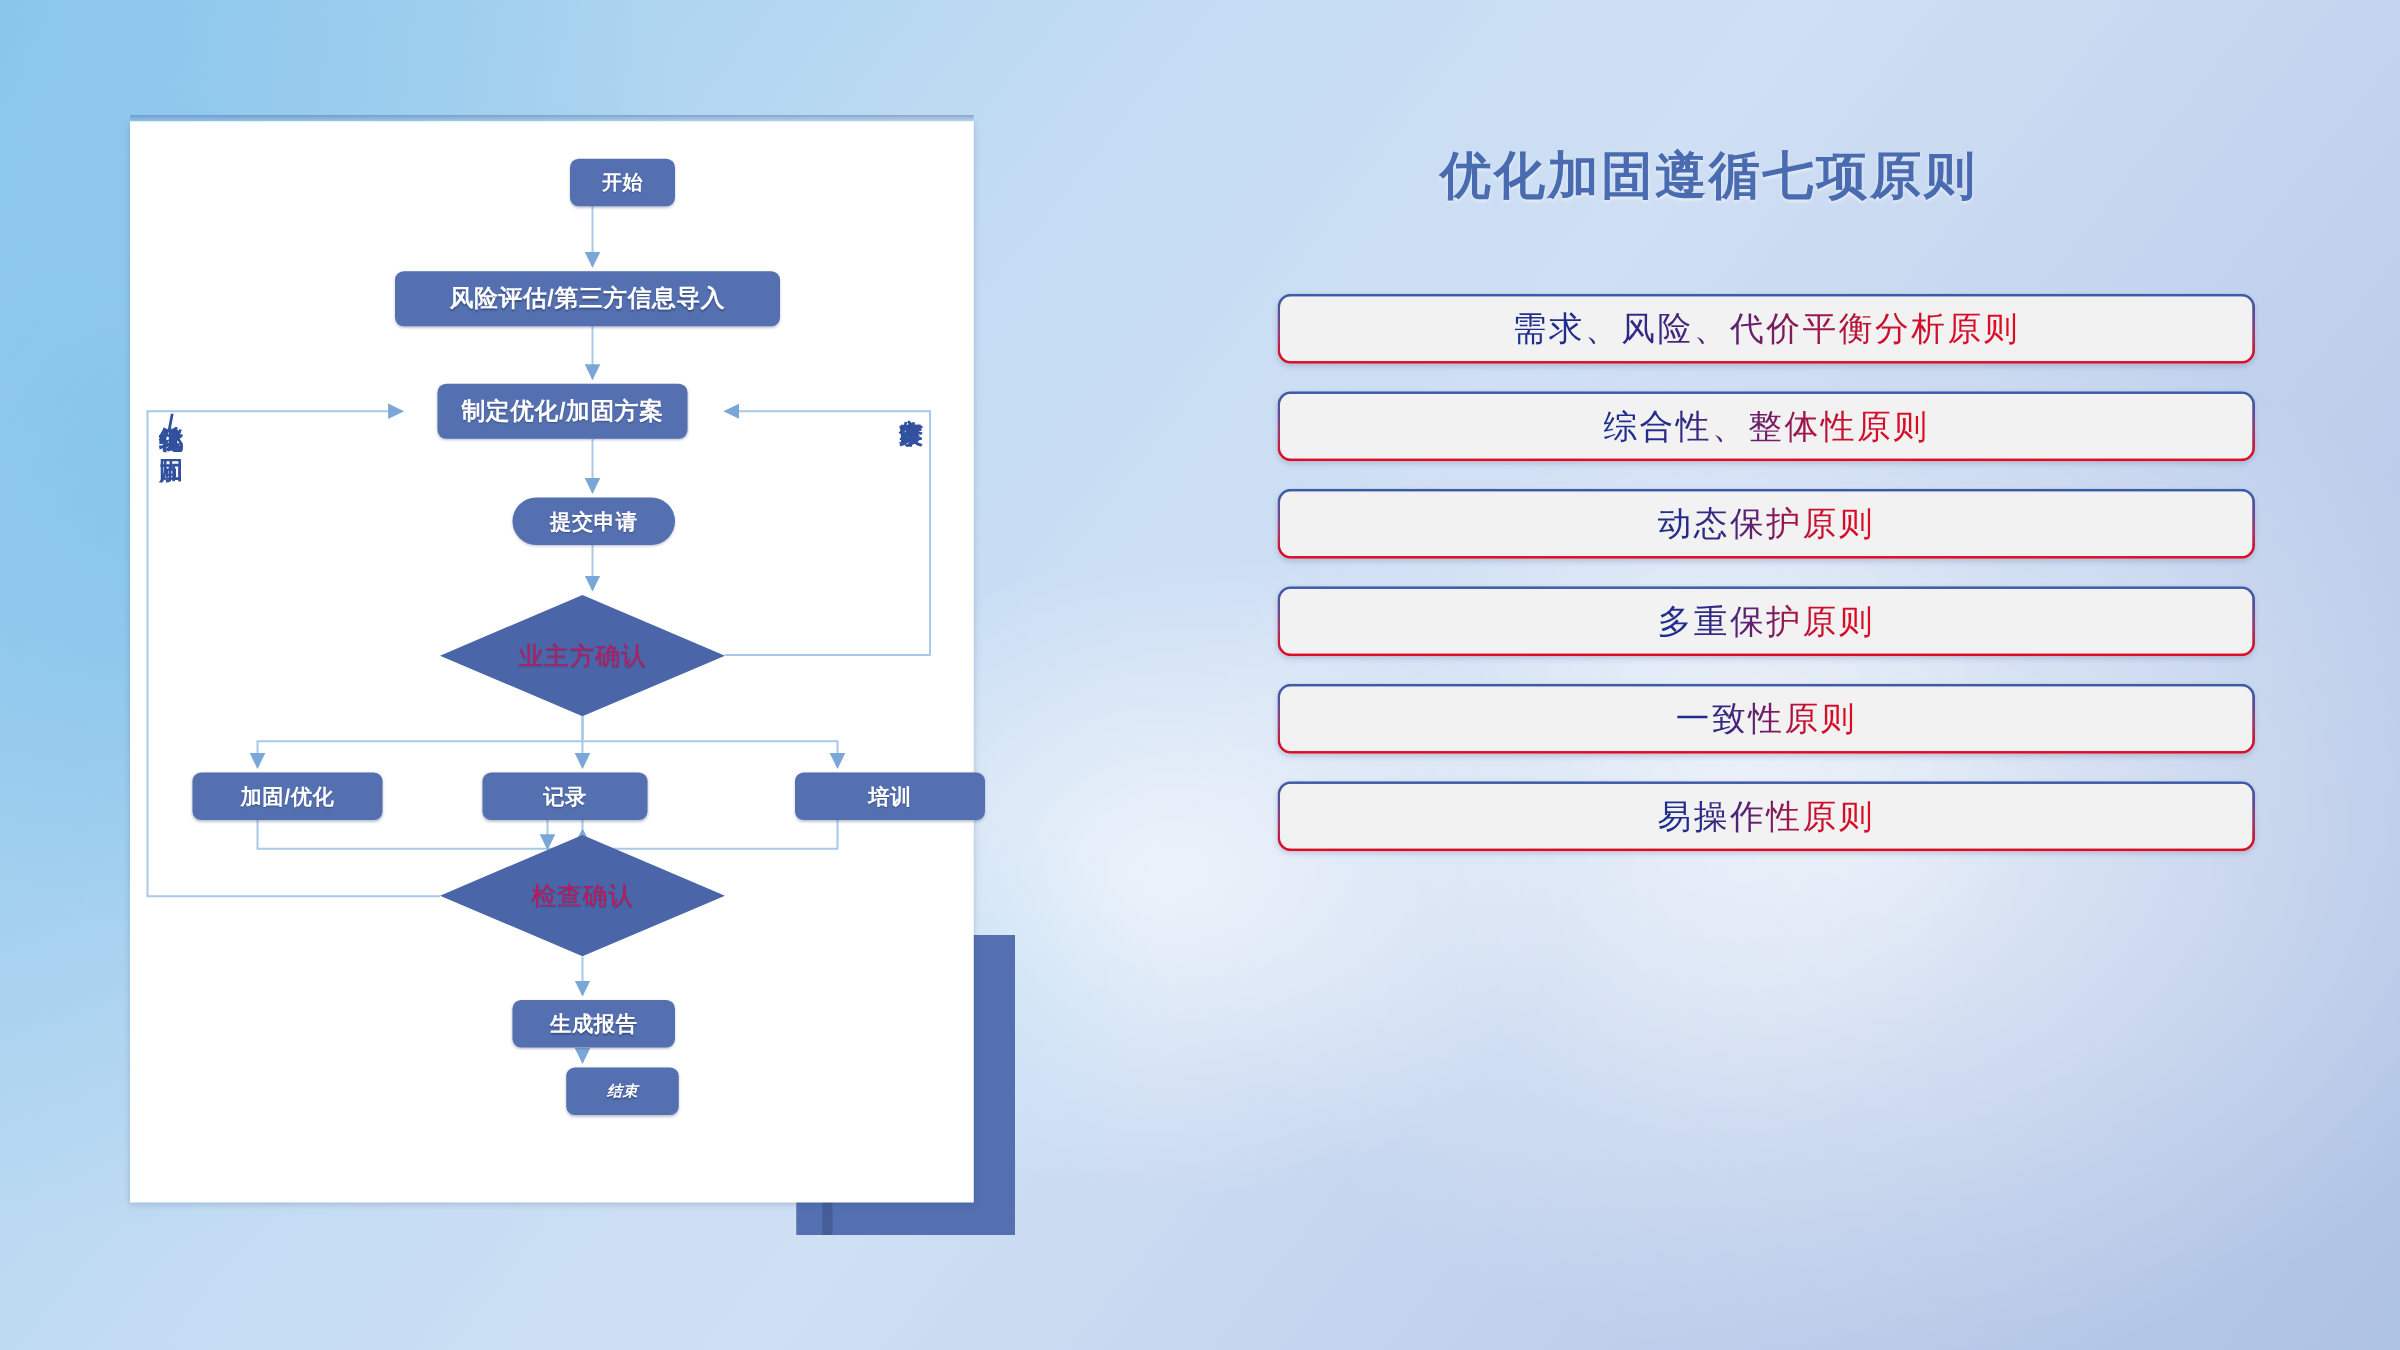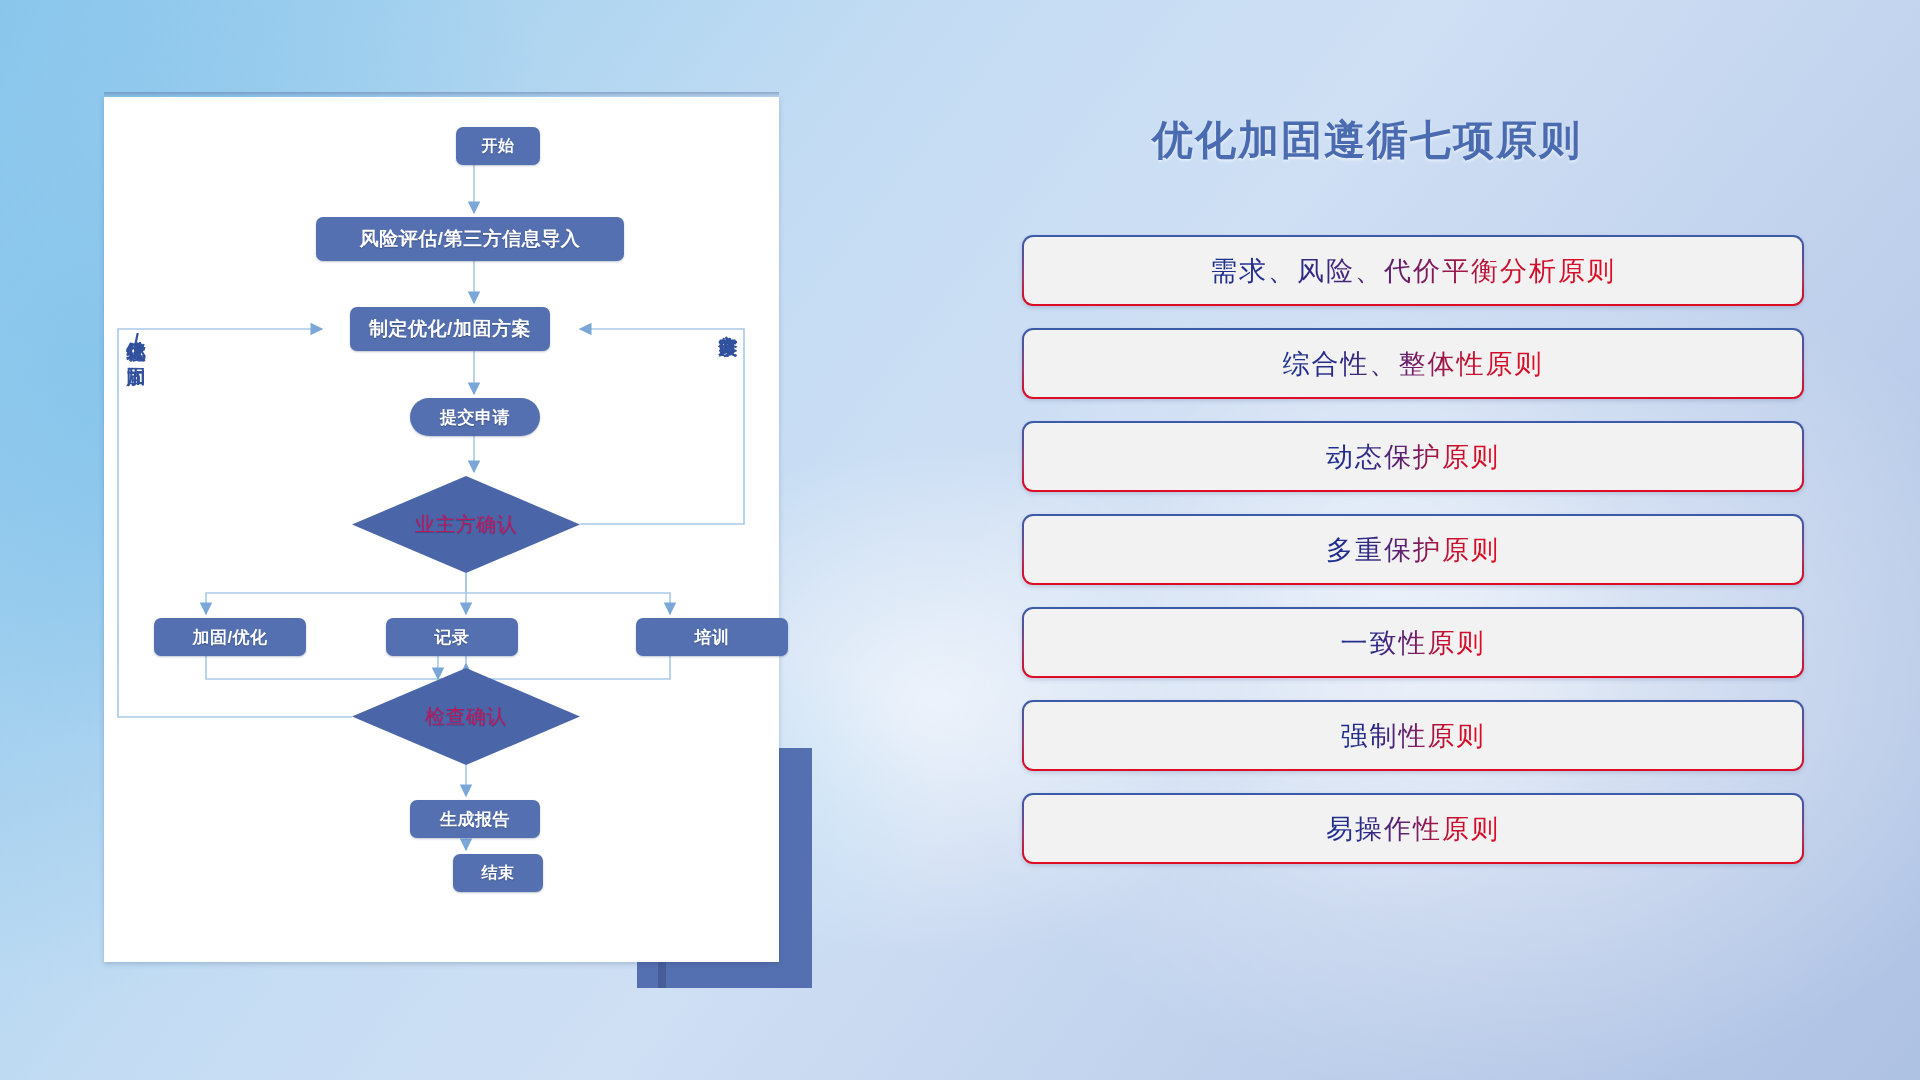--- a/index.html
+++ b/index.html
@@ -149,21 +149,21 @@
 
   #cards {
     position: absolute;
     left: 1022px;
     top: 235px;
     width: 782px;
   }
 
   .pcard {
     position: relative;
-    height: 71px;
+    height: 56px;
     margin-bottom: 22px;
     border-radius: 11px;
     background: #f2f2f2;
     display: flex;
     align-items: center;
     justify-content: center;
     
     border: 2px solid transparent;
     background-image:
       linear-gradient(#f2f2f2, #f2f2f2),
@@ -279,21 +279,21 @@
         <svg class="dshape" viewBox="0 0 228 97" preserveAspectRatio="none">
           <polygon points="114,0 228,48.5 114,97 0,48.5" fill="#4a66a8"></polygon>
         </svg>
         <span class="dlabel">检查确认</span>
       </div>
 
       <div class="node" style="left:282px; top:703px; width:130px; height:38px; font-size:17px;">
         <span>生成报告</span>
       </div>
 
-      <div class="node" style="left:325px; top:757px; width:90px; height:38px; font-size:16px;">
+      <div class="node" style="left:325px; top:757px; width:90px; height:38px; font-size:12px;font-style:italic;">
         <span>结束</span>
       </div>
 
       <div class="vlabel" style="left:22px; top:228px;">继续优化/加固</div>
 
       <div class="vlabel" style="left:614px; top:223px;">方案修改</div>
 
     </div>
   </div>
 
@@ -314,23 +314,20 @@
     </div>
 
     <div class="pcard">
       <span class="plabel">多重保护原则</span>
     </div>
 
     <div class="pcard">
       <span class="plabel">一致性原则</span>
     </div>
 
-    <div class="pcard">
-      <span class="plabel">强制性原则</span>
-    </div>
 
     <div class="pcard">
       <span class="plabel">易操作性原则</span>
     </div>
 
   </div>
 
 </div>
 
 </body></html>

